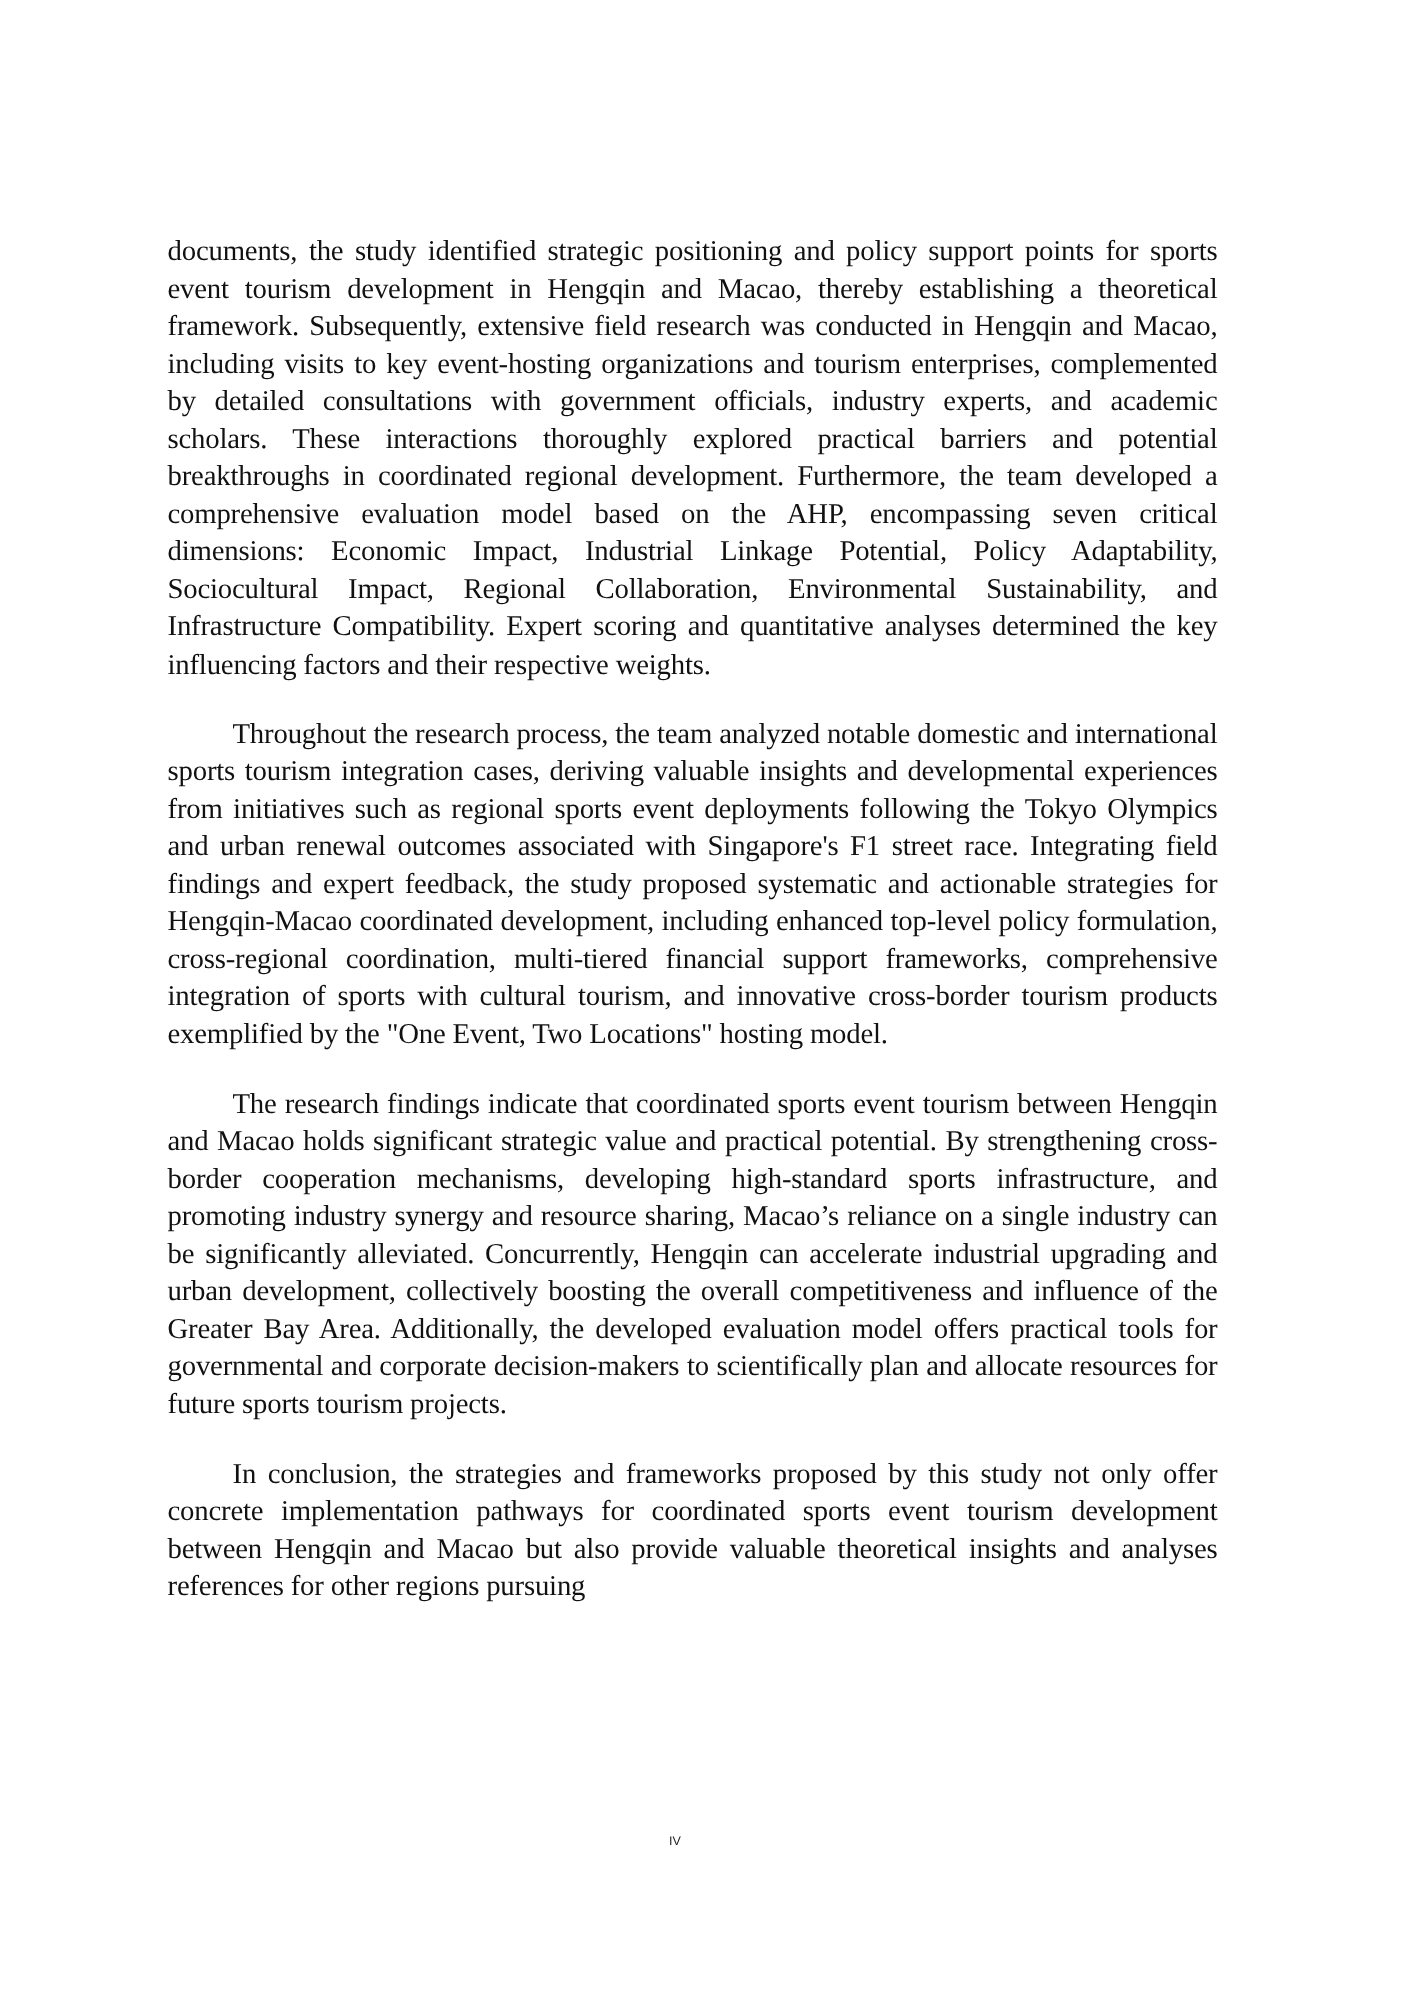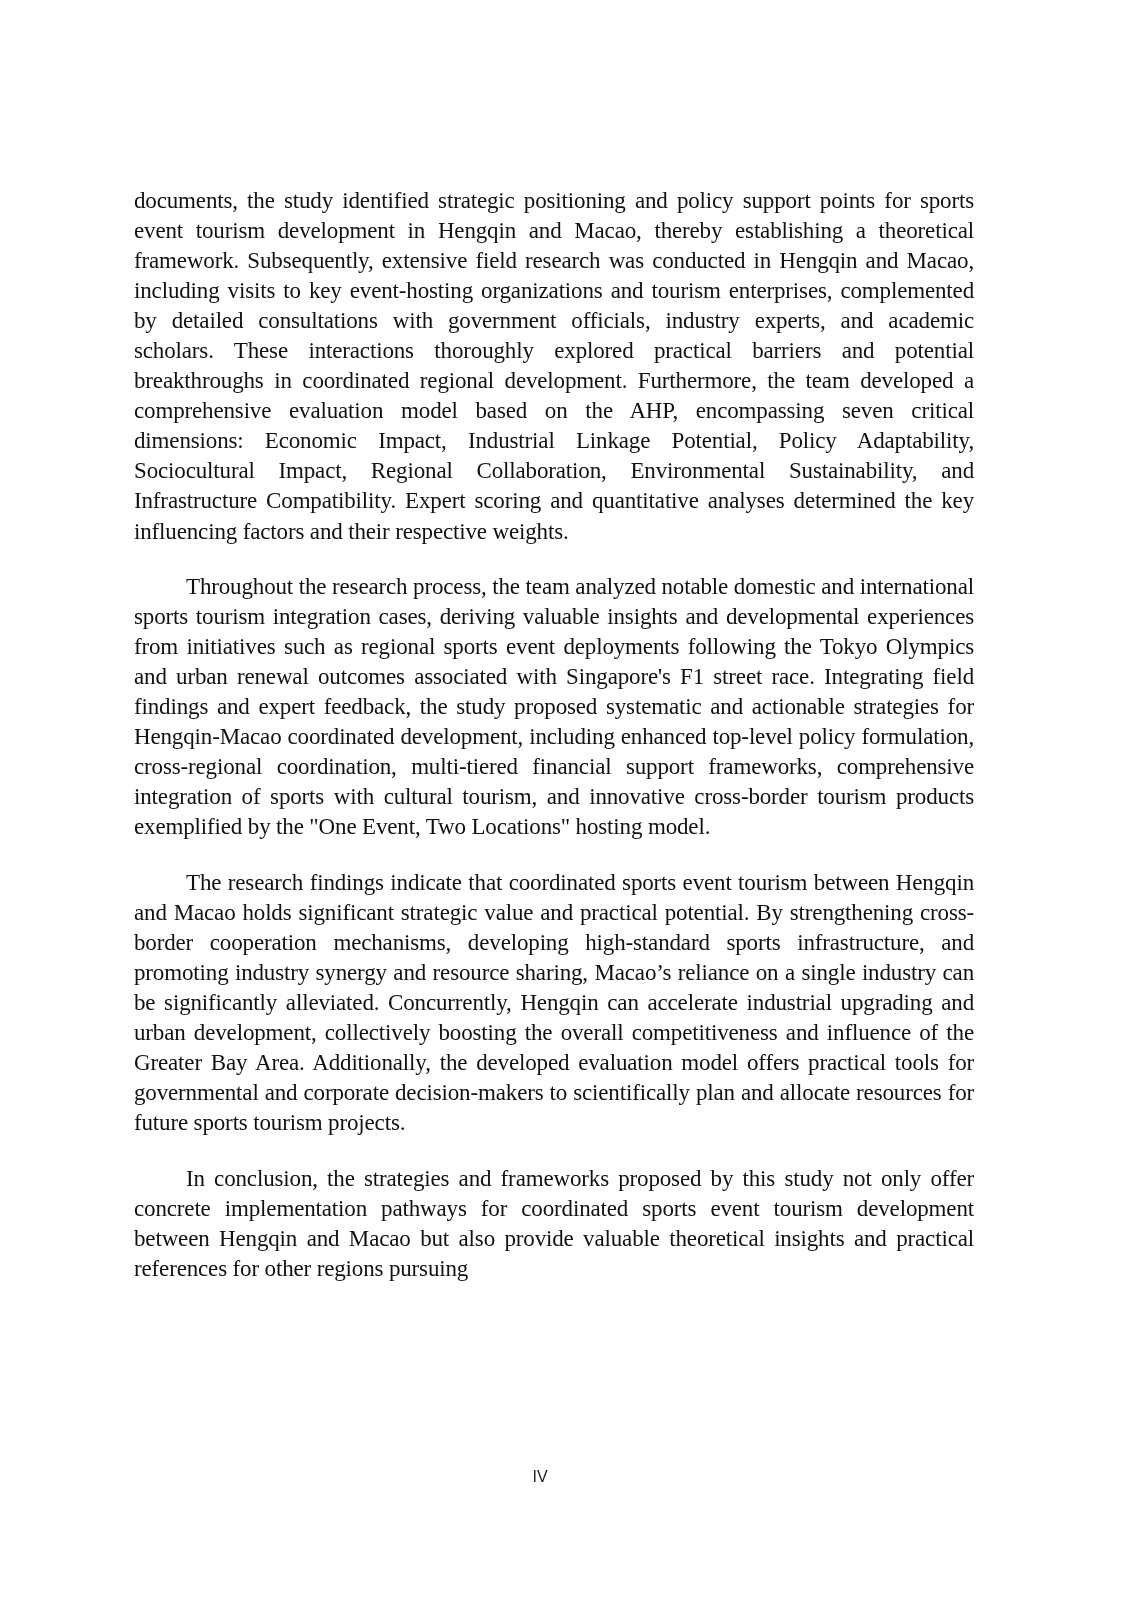--- a/index.html
+++ b/index.html
@@ -13,26 +13,26 @@
       text-align: justify;
       margin: 0 0 25.5px 0;
       letter-spacing: -0.15px;
     }
     .para.first { text-indent: 0; }
     .para.indent { text-indent: 52px; }
     .page-number {
       position: absolute; left: 0; width: 1080px; top: 1468px;
       text-align: center;
       font-family: "Liberation Sans", sans-serif;
-      font-size: 16px; color: #222222;
+      font-size: 10px; color: #222222;
     }
   </style>
 </head>
 <body>
 
 <div class="page">
   <p class="para first">documents, the study identified strategic positioning and policy support points for sports event tourism development in Hengqin and Macao, thereby establishing a theoretical framework. Subsequently, extensive field research was conducted in Hengqin and Macao, including visits to key event-hosting organizations and tourism enterprises, complemented by detailed consultations with government officials, industry experts, and academic scholars. These interactions thoroughly explored practical barriers and potential breakthroughs in coordinated regional development. Furthermore, the team developed a comprehensive evaluation model based on the AHP, encompassing seven critical dimensions: Economic Impact, Industrial Linkage Potential, Policy Adaptability, Sociocultural Impact, Regional Collaboration, Environmental Sustainability, and Infrastructure Compatibility. Expert scoring and quantitative analyses determined the key influencing factors and their respective weights.</p>
   <p class="para indent">Throughout the research process, the team analyzed notable domestic and international sports tourism integration cases, deriving valuable insights and developmental experiences from initiatives such as regional sports event deployments following the Tokyo Olympics and urban renewal outcomes associated with Singapore's F1 street race. Integrating field findings and expert feedback, the study proposed systematic and actionable strategies for Hengqin-Macao coordinated development, including enhanced top-level policy formulation, cross-regional coordination, multi-tiered financial support frameworks, comprehensive integration of sports with cultural tourism, and innovative cross-border tourism products exemplified by the "One Event, Two Locations" hosting model.</p>
   <p class="para indent">The research findings indicate that coordinated sports event tourism between Hengqin and Macao holds significant strategic value and practical potential. By strengthening cross-border cooperation mechanisms, developing high-standard sports infrastructure, and promoting industry synergy and resource sharing, Macao’s reliance on a single industry can be significantly alleviated. Concurrently, Hengqin can accelerate industrial upgrading and urban development, collectively boosting the overall competitiveness and influence of the Greater Bay Area. Additionally, the developed evaluation model offers practical tools for governmental and corporate decision-makers to scientifically plan and allocate resources for future sports tourism projects.</p>
-  <p class="para indent">In conclusion, the strategies and frameworks proposed by this study not only offer concrete implementation pathways for coordinated sports event tourism development between Hengqin and Macao but also provide valuable theoretical insights and practical references for other regions pursuing</p>
+  <p class="para indent">In conclusion, the strategies and frameworks proposed by this study not only offer concrete implementation pathways for coordinated sports event tourism development between Hengqin and Macao but also provide valuable theoretical insights and analyses references for other regions pursuing</p>
 </div>
 
 <div class="page-number">IV</div>
 
 </body></html>

